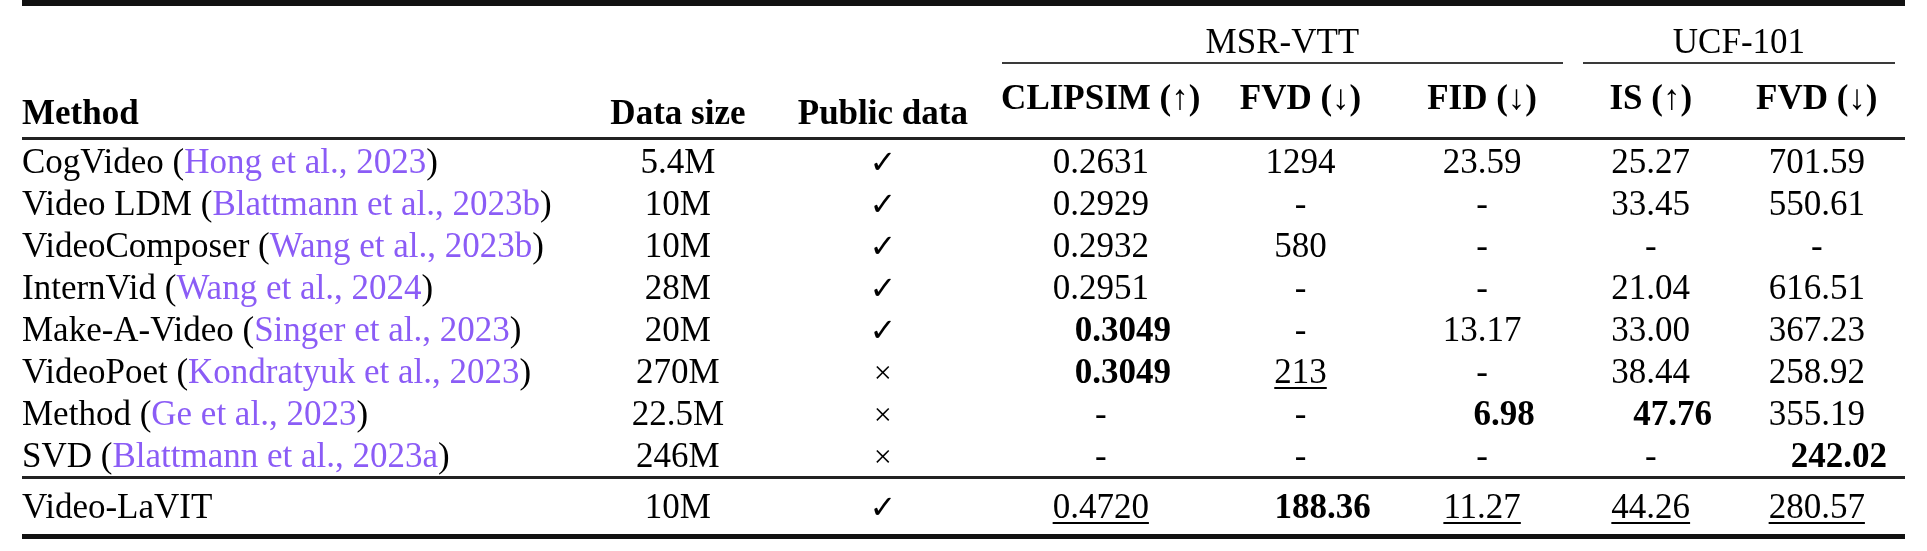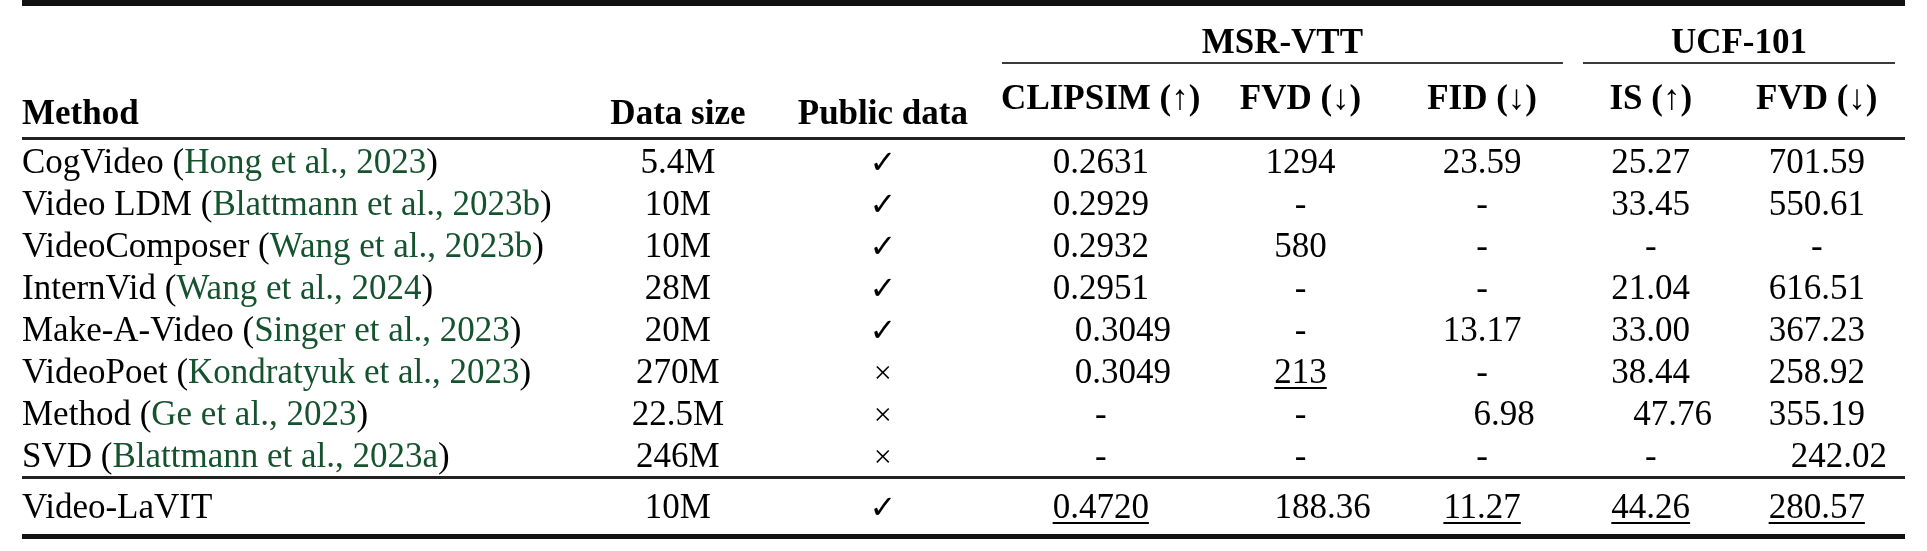--- a/index.html
+++ b/index.html
@@ -39,21 +39,21 @@
     height: 0;
     border-top: 3px solid #222222;
   }
   .rule-bottom {
     height: 0;
     border-top: 5px solid #111111;
   }
 
   
   td.group-head, th.group-head {
-    font-weight: bold;
+    font-weight: normal;
     text-align: center;
     padding: 4px 0 2px 0;
     vertical-align: bottom;
   }
   td.group-head .cmid-label {
     display: block;
     padding-bottom: 3px;
   }
   .cmidrule {
     display: block;
@@ -88,23 +88,23 @@
     white-space: nowrap;
   }
 
   tr.final-row td {
     height: 44px;
     padding-top: 5px;
     padding-bottom: 6px;
     white-space: nowrap;
   }
 
-  .cite { color: #14532d; }
-
-  .b { font-weight: normal; margin-left: 44px; }
+  .cite { color: #8b5cf6; }
+
+  .b { font-weight: bold; margin-left: 44px; }
   .u {
     text-decoration: underline;
     text-underline-offset: 4px;
     text-decoration-thickness: 2px;
   }
 
   .mark { font-size: 32px; line-height: 1; }
 
   
   .w-method   { width: 505px; }

